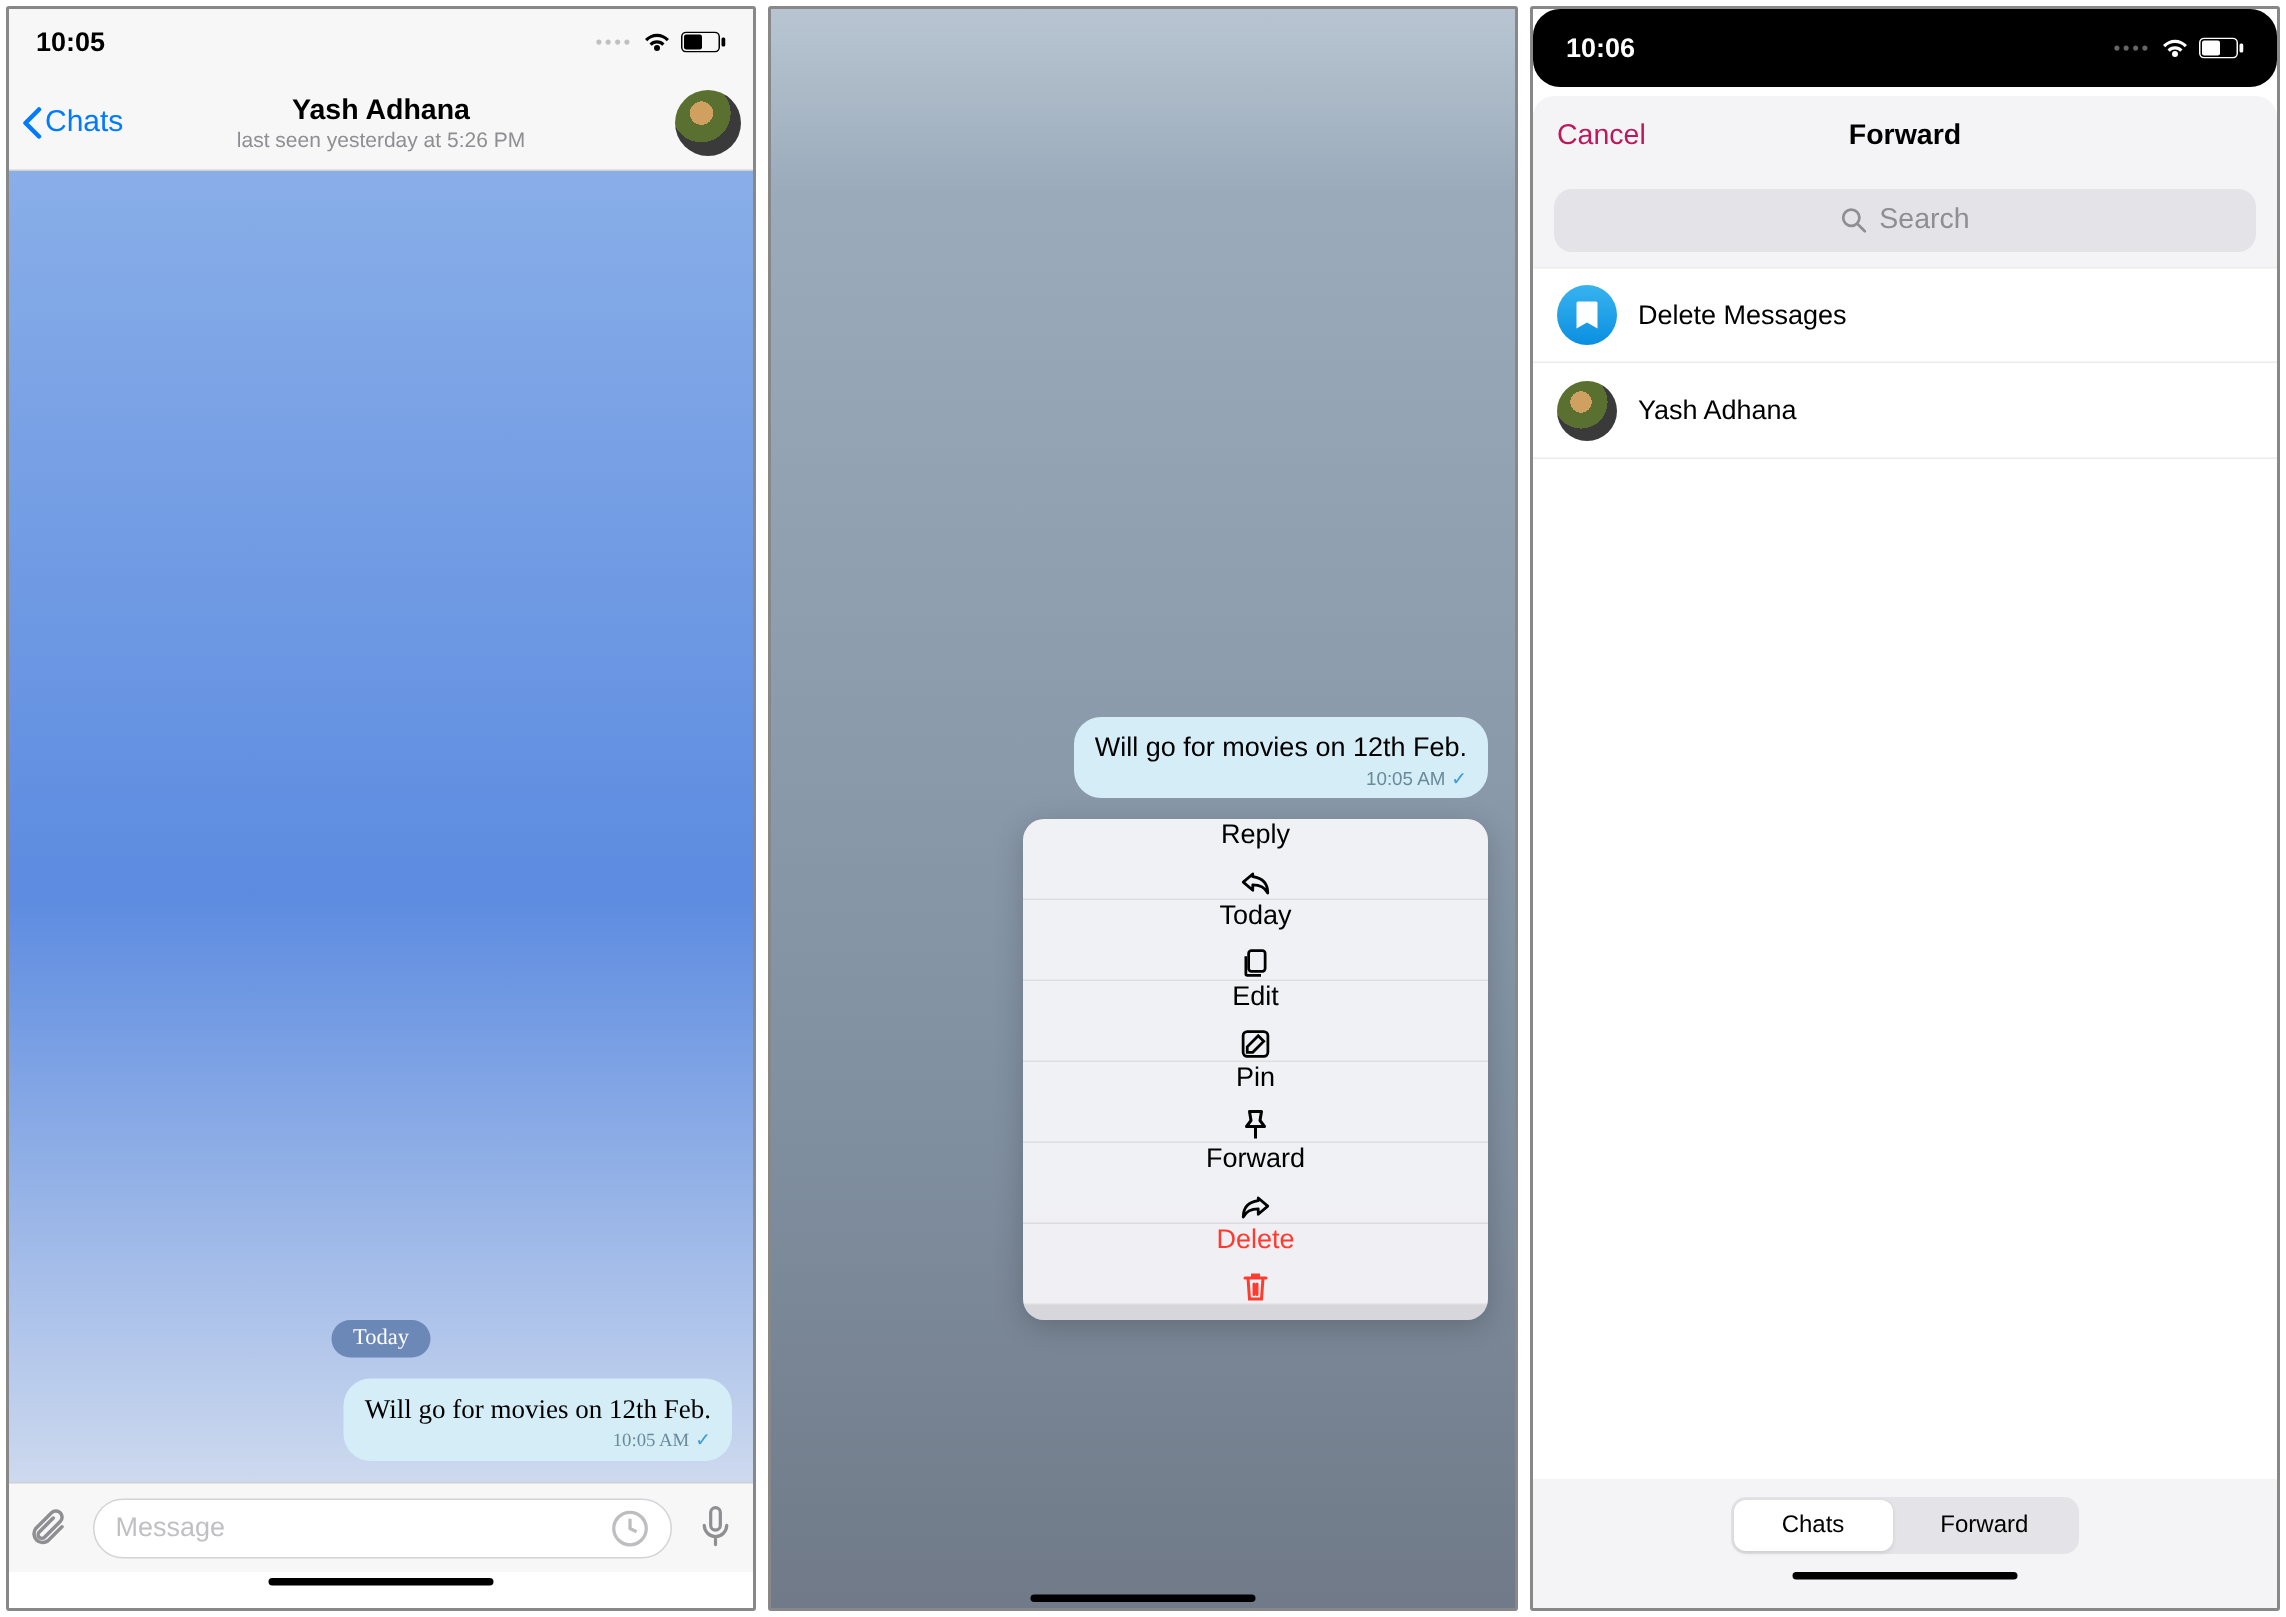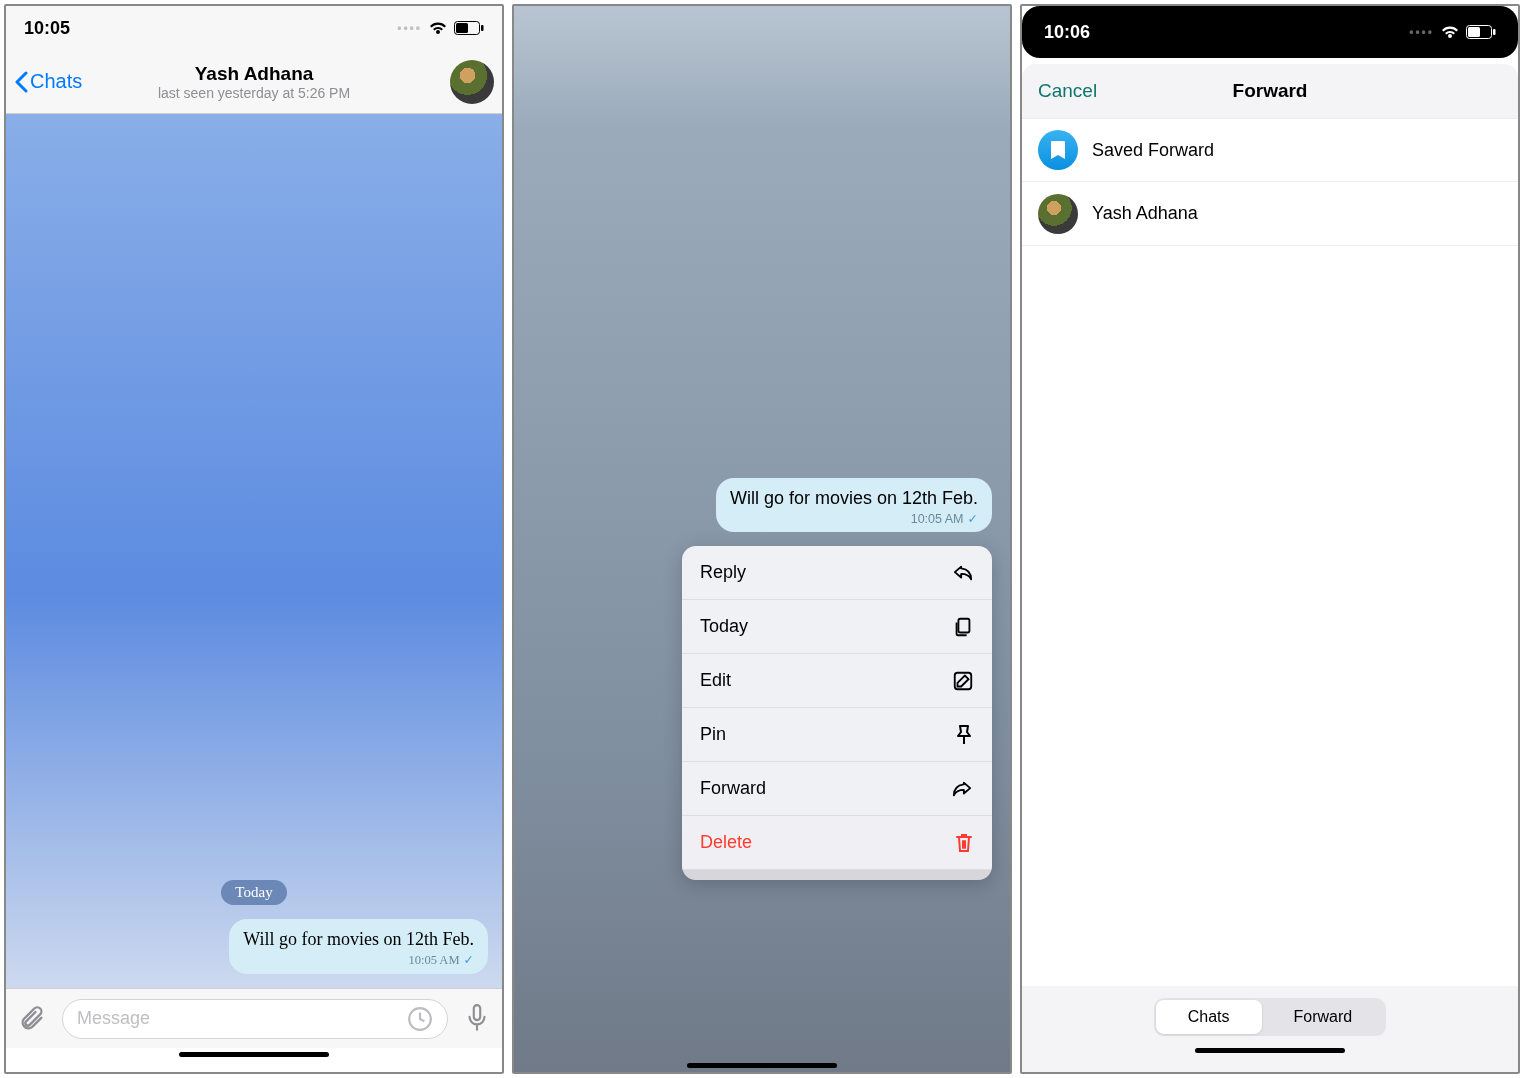--- a/index.html
+++ b/index.html
@@ -171,23 +171,24 @@
   border-radius: 14px;
   overflow: hidden;
   margin-right: 4px;
   box-shadow: 0 4px 20px rgba(0,0,0,0.2);
 }
 .ctx-item {
   height: 54px;
   display: flex;
   align-items: center;
   justify-content: space-between;
-  padding: 16px 18px;
+  padding: 0 18px;
   font-size: 18px;
   border-bottom: 1px solid rgba(0,0,0,0.08);
+  flex-direction: column;
 }
 .ctx-item:last-child { border-bottom: none; }
 .ctx-item.danger { color: #ff3b30; }
 .ctx-sep { height: 10px; background: rgba(0,0,0,0.1); }
 .ctx-icn { font-size: 20px; color: #000; }
 .ctx-item.danger .ctx-icn { color: #ff3b30; }
 .s2-home { position:absolute; bottom:4px; left:50%; transform:translateX(-50%); width:150px; height:5px; background:#000; border-radius:3px;}
 
 
 .phone3 .s3-statusbar {
@@ -214,21 +215,21 @@
 .s3-header {
   height: 54px;
   background: #f4f4f6;
   display: flex;
   align-items: center;
   padding: 0 16px;
   border-top-left-radius: 14px;
   border-top-right-radius: 14px;
   position: relative;
 }
-.s3-cancel { color: #0f766e; font-size: 19px; }
+.s3-cancel { color: #be185d; font-size: 19px; }
 .s3-title {
   position: absolute;
   left: 50%;
   transform: translateX(-50%);
   font-weight: 700;
   font-size: 19px;
 }
 .s3-search-wrap { padding: 8px 14px 10px; background: #f4f4f6; }
 .s3-search {
   height: 42px;
@@ -426,29 +427,38 @@
         </svg>
     </span>
   </div>
 
   <div class="s3-sheet">
     <div class="s3-header">
       <span class="s3-cancel">Cancel</span>
       <span class="s3-title">Forward</span>
     </div>
 
+    <div class="s3-search-wrap">
+      <div class="s3-search">
+        <svg width="18" height="18" viewBox="0 0 20 20">
+            <circle cx="8" cy="8" r="6" fill="none" stroke="#8e8e93" stroke-width="2"></circle>
+            <path stroke="#8e8e93" stroke-width="2" stroke-linecap="round" d="M13 13l5 5"></path>
+          </svg>
+        <span>Search</span>
+      </div>
+    </div>
 
     <div class="s3-list">
       <div class="s3-row">
         <div class="saved-ico">
           <svg width="20" height="22" viewBox="0 0 20 22">
               <path fill="#fff" d="M4 2h12a1 1 0 011 1v17l-7-4-7 4V3a1 1 0 011-1z"></path>
             </svg>
         </div>
-        <span class="s3-row-label">Saved Forward</span>
+        <span class="s3-row-label">Delete Messages</span>
       </div>
       <div class="s3-row">
         <div class="avatar-sm"></div>
         <span class="s3-row-label">Yash Adhana</span>
       </div>
     </div>
 
     <div class="s3-bottom">
       <div class="seg">
         <div class="seg-item sel">Chats</div>

